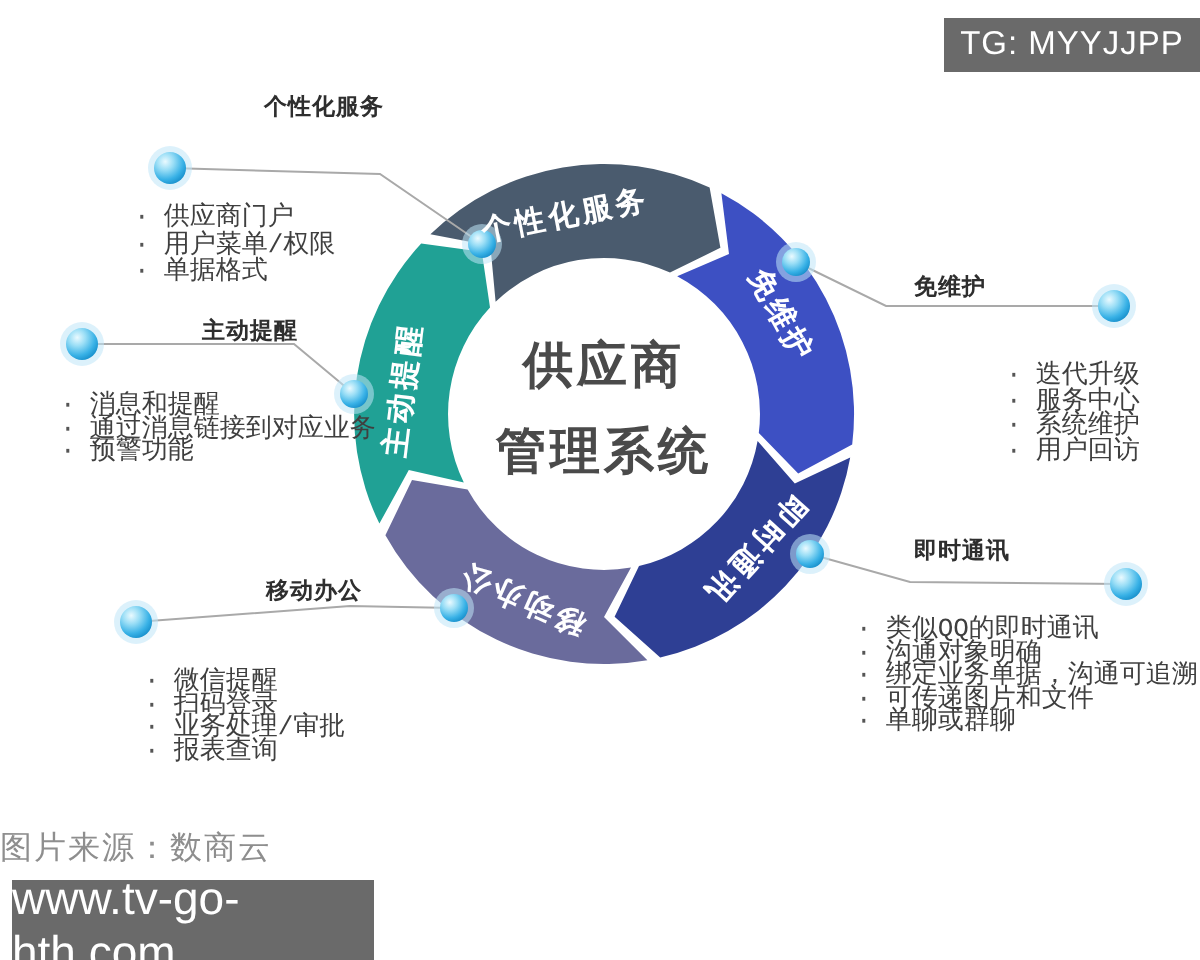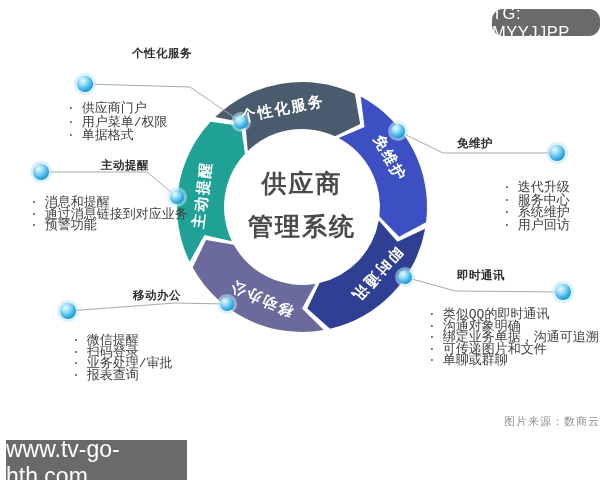--- a/index.html
+++ b/index.html
@@ -1,24 +1,24 @@
 <!DOCTYPE html>
 <html><head>
 <meta charset="utf-8">
 <style>
   html,body{margin:0;padding:0;background:#fff;}
   #stage{position:relative;width:600px;height:480px;background:#fff;overflow:hidden;
          font-family:"Liberation Sans","DejaVu Sans",sans-serif;}
   #diagram-svg{position:absolute;left:0;top:0;}
   .banner{position:absolute;background:#6a6a6a;color:#fff;display:flex;align-items:center;justify-content:center;}
-  .banner-tr{right:0;top:9px;width:108px;height:27px;font-size:16.5px;letter-spacing:.5px;border-radius:11px;}
+  .banner-tr{right:0;top:9px;width:128px;height:27px;font-size:16.5px;letter-spacing:.5px;}
   .banner-bl{left:6px;top:440px;width:181px;height:46px;font-size:23px;}
   .center-text{position:absolute;left:182px;top:162px;width:240px;text-align:center;
                color:#4a4a4a;font-weight:bold;font-size:25px;line-height:43px;letter-spacing:2px;}
-  .caption{position:absolute;left:0;right:0;top:414px;text-align:right;color:#8e8e8e;font-size:11px;letter-spacing:1px;}
+  .caption{position:absolute;left:0;right:0;top:414px;text-align:left;color:#8e8e8e;font-size:16px;letter-spacing:1px;}
   .section{position:absolute;inset:0;pointer-events:none;}
   .sec-title{position:absolute;margin:0;font-size:11.5px;font-weight:bold;color:#2e2e2e;white-space:nowrap;letter-spacing:.5px;}
   .sec-list{position:absolute;margin:4px;padding:0;list-style:none;font-size:13px;color:#3f3f3f;line-height:12.5px;white-space:nowrap;font-family:Liberation Mono, monospace;}
   .sec-list li::before{content:"·";margin-right:7px;color:#555;}
   
   .sec-personalization .sec-title{left:132px;top:46px;}
   .sec-personalization .sec-list{left:63px;top:98px;line-height:13.5px;}
   .sec-maintenance .sec-title{left:457px;top:136px;}
   .sec-maintenance .sec-list{left:499px;top:178px;}
   .sec-im .sec-title{left:457px;top:268px;}

